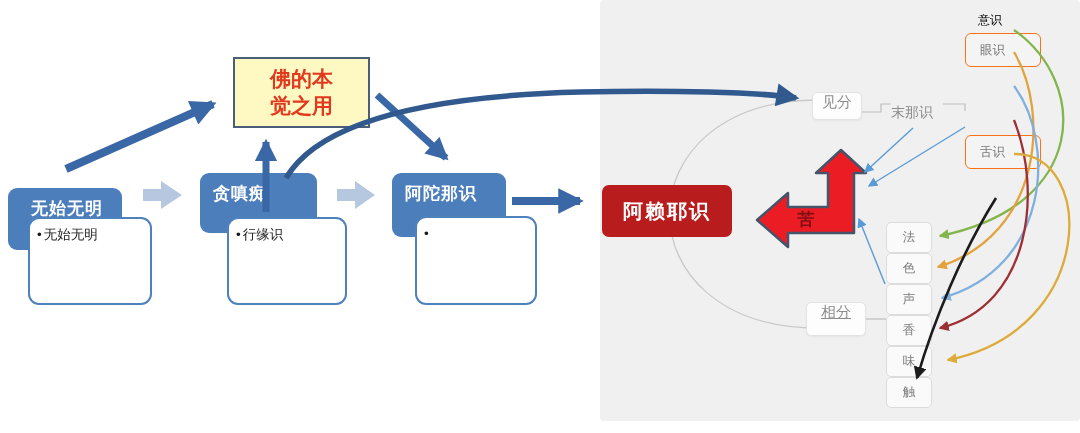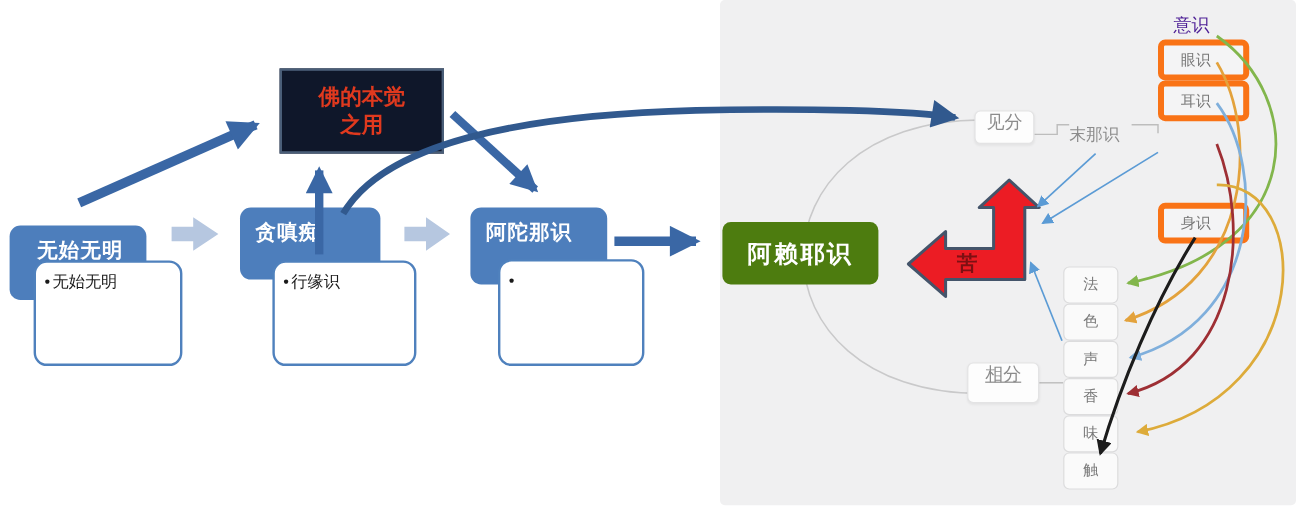--- a/index.html
+++ b/index.html
@@ -13,36 +13,36 @@
   
   .layer{position:absolute;left:0;top:0;width:1080px;height:433px;pointer-events:none;}
   
   .hdr{background:#4d7ebc;border-radius:9px;color:#fff;font-weight:bold;font-size:17px;
        padding:9px 0 0 13px;letter-spacing:1px;z-index:3;}
   .note{background:#ffffff;border:2px solid #4f81bd;border-radius:11px;z-index:4;
         padding:7px 5px 5px 7px;font-size:13.5px;color:#1a1a1a;line-height:1.35;}
   .note-inner{display:flex;}
   .bullet{margin-right:2px;}
   #note3-text{width:80px;}
-  #buddha{left:233px;top:57px;width:137px;height:71px;background:#0f172a;border:2.5px solid #4a5e78;
+  #buddha{left:233px;top:57px;width:137px;height:71px;background:#fef9c3;border:2.5px solid #4a5e78;
           z-index:3;display:flex;align-items:center;justify-content:center;text-align:center;
           font-family:"Liberation Serif","DejaVu Serif",serif;
-          color:#e0391e;font-weight:bold;font-size:18px;line-height:1.25;}
+          color:#e0391e;font-weight:bold;font-size:21px;line-height:1.25;}
   #buddha .txt{width:80px;}
-  #alaya{left:602px;top:185px;width:130px;height:52px;background:#4d7c0f;border-radius:7px;
+  #alaya{left:602px;top:185px;width:130px;height:52px;background:#b91c1c;border-radius:7px;
          color:#fff;font-weight:bold;font-size:20px;letter-spacing:2px;z-index:3;
          display:flex;align-items:center;justify-content:center;}
   
   .mapbox{background:#fdfdfd;border:1px solid #e3e3e4;border-radius:5px;box-shadow:0 1px 2px rgba(0,0,0,.05);
           color:#8c8c8c;display:flex;align-items:flex-start;justify-content:center;z-index:3;}
   #jianfen{left:812px;top:92px;width:50px;height:28px;font-size:15px;}
   #xiangfen{left:806px;top:302px;width:60px;height:34px;font-size:15px;text-decoration:underline;}
   #manas{left:891px;top:104px;width:56px;height:17px;color:#8c8c8c;font-size:14px;z-index:3;}
-  #yishi{left:978px;top:12px;width:44px;height:17px;color:#4c1d95;font-size:15px;z-index:3;}
-  .scell{left:965px;width:76px;height:34px;background:#f4f4f5;border:5px solid #f97316;
+  #yishi{left:978px;top:12px;width:44px;height:17px;color:#000000;font-size:12px;z-index:3;}
+  .scell{left:965px;width:76px;height:34px;background:#f4f4f5;border:1px solid #f97316;
          border-radius:6px;color:#787878;font-size:12.5px;display:flex;align-items:center;
          padding-left:14px;z-index:3;}
   .dcell{left:886px;width:46px;height:31px;background:#fafafa;border:1px solid #dcdcdd;
          border-radius:5px;color:#787878;font-size:12.5px;display:flex;align-items:center;
          justify-content:center;z-index:3;}
   #ku{left:791px;top:206px;width:30px;height:27px;z-index:7;color:#7d1013;font-weight:bold;
       font-size:17px;display:flex;align-items:center;justify-content:center;
       font-family:"Liberation Serif","DejaVu Serif",serif;}
   #over{z-index:6;}
   #under{z-index:1;}
@@ -107,25 +107,22 @@
   <div id="manas" class="abs">
     <span>末那识</span>
   </div>
 
   <div id="yishi" class="abs">
     <span>意识</span>
   </div>
   <div class="abs scell" style="top:33px;">
       <span>眼识</span>
     </div>
-  <div class="abs scell" style="top:67px;">
-      <span>耳识</span>
-    </div>
-  <div class="abs scell" style="top:169px;">
-      <span>身识</span>
+  <div class="abs scell" style="top:135px;">
+      <span>舌识</span>
     </div>
 
   <div class="abs dcell" style="top:222px;">
       <span>法</span>
     </div>
   <div class="abs dcell" style="top:253px;">
       <span>色</span>
     </div>
   <div class="abs dcell" style="top:284px;">
       <span>声</span>

